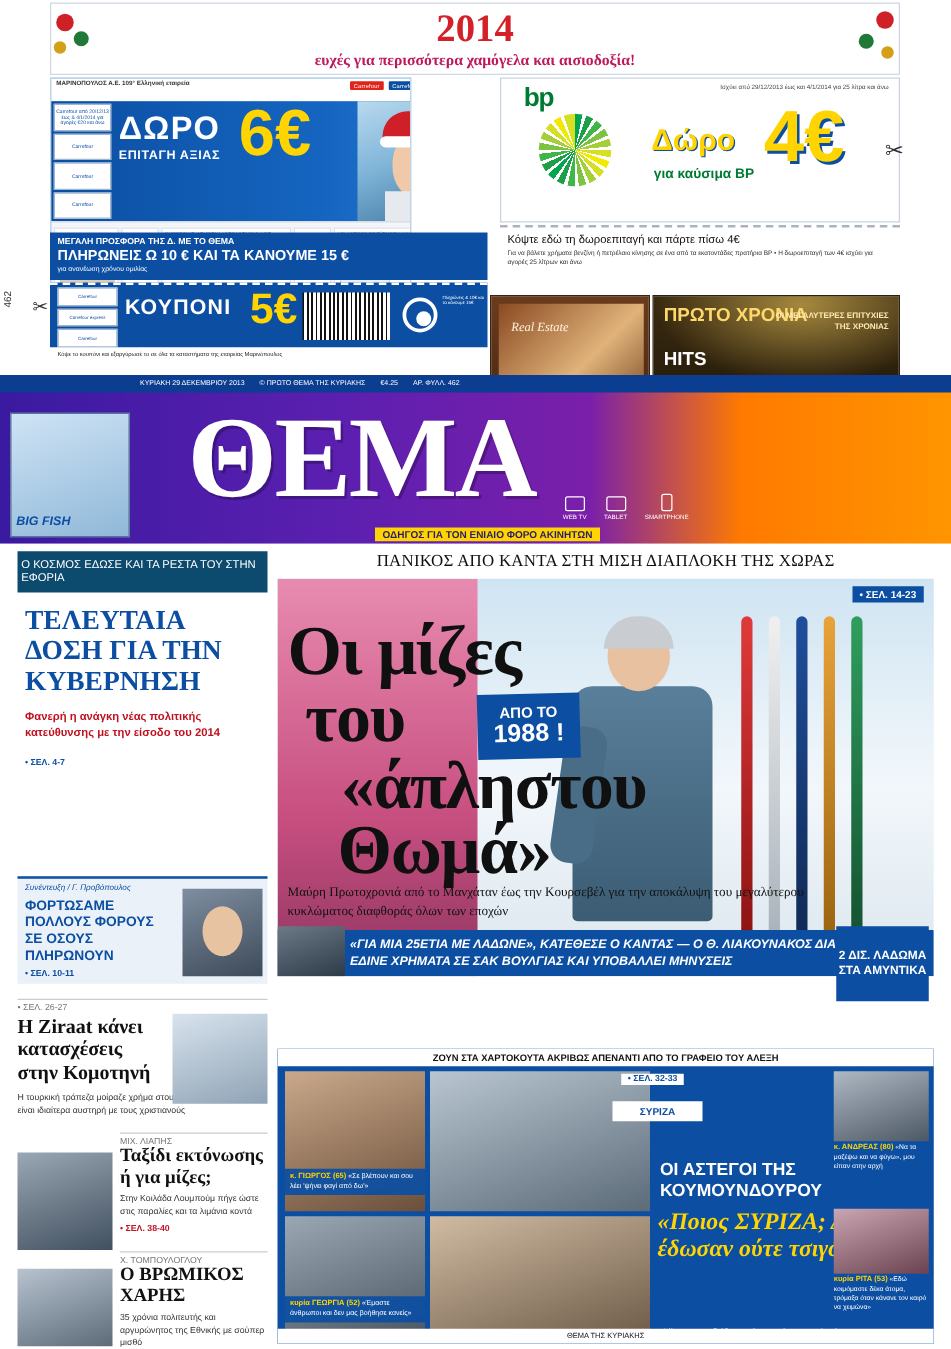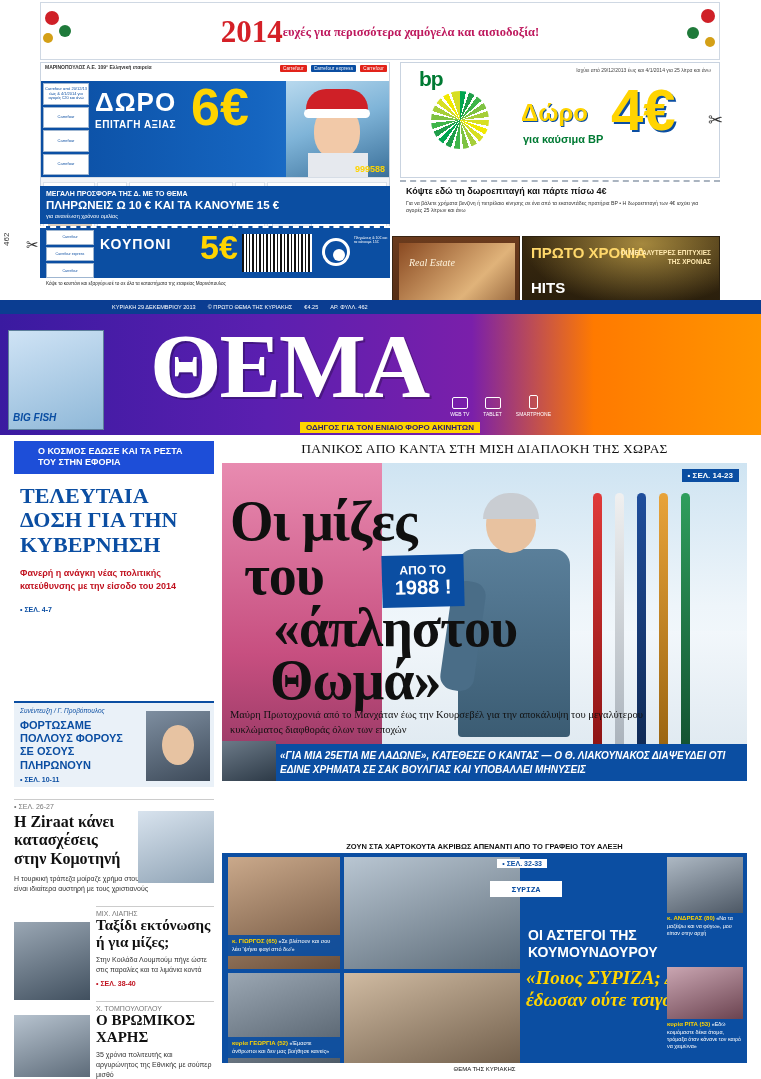--- a/index.html
+++ b/index.html
@@ -12,40 +12,40 @@
     position:relative;
   }
   .page { position:relative; width:761px; height:1079px; }
 
   
   .topads { position:absolute; left:0; top:0; width:761px; height:300px; }
 
   .banner2014 {
     position:absolute; left:40px; top:2px; width:680px; height:58px;
     background:#ffffff; border:1px solid #cfd8e3;
-    display:flex; flex-direction:row; align-items:center; justify-content:center;
+    display:flex; flex-direction:column; align-items:center; justify-content:center;
   }
   .banner2014 .y {
     font-family:"Liberation Serif", serif;
     font-size:31px; font-weight:bold; color:#d42027; line-height:1;
   }
   .banner2014 .sub {
     font-family:"Liberation Serif", serif;
     font-size:12.5px; font-weight:bold; color:#be185d; margin-top:3px;
   }
   .xmas-left, .xmas-right {
     position:absolute; top:0; width:44px; height:58px;
   }
   .xmas-left { left:-2px; }
   .xmas-right { right:-2px; }
   .bauble { position:absolute; border-radius:50%; }
 
   
   .carrefour {
-    position:absolute; left:40px; top:62px; width:350px; height:180px;
+    position:absolute; left:40px; top:62px; width:289px; height:180px;
     background:#7dd3fc; border:1px solid #c9d3e0; overflow:hidden;
   }
   .cf-top { position:absolute; left:0; top:0; width:350px; height:18px; background:#ffffff; }
   .cf-logo-mini {
     position:absolute; left:4px; top:2px; font-size:5px; color:#333;
     font-weight:bold; line-height:1.15;
   }
   .cf-right-logos { position:absolute; right:4px; top:2px; display:flex; gap:4px; }
   .cf-chip {
     background:#0b4ea2; color:#fff; font-size:4.5px; padding:1px 3px; border-radius:1px;
@@ -135,21 +135,21 @@
     position:absolute; left:40px; top:226px; width:350px; height:52px;
     background:#0b4ea2; color:#fff; border-top:2px dashed #ffffff;
   }
   .scissors-left {
     position:absolute; left:-14px; top:8px; font-size:15px; color:#333;
   }
   .c5-left { position:absolute; left:6px; top:2px; width:48px; height:48px;
     display:flex; flex-direction:column; gap:2px; }
   .c5-cpn { flex:1; background:#fff; border:1px solid #9fb6d1; font-size:3.6px; color:#0b4ea2;
     display:flex; align-items:center; justify-content:center; }
-  .c5-title { position:absolute; left:60px; top:8px; font-size:14px; font-weight:bold; letter-spacing:1px; }
+  .c5-title { position:absolute; left:60px; top:8px; font-size:17px; font-weight:bold; letter-spacing:1px; }
   .c5-amount { position:absolute; left:160px; top:0px; font-size:34px; font-weight:bold; color:#ffd400; }
   .c5-barcode { position:absolute; right:78px; top:6px; width:70px; height:38px;
     background:repeating-linear-gradient(90deg,#111 0 1.5px,#fff 1.5px 3.5px); }
   .c5-target { position:absolute; right:40px; top:10px; width:28px; height:28px; border-radius:50%;
     background:#0b4ea2; border:3px solid #fff; }
   .c5-target:after { content:""; position:absolute; left:8px; top:8px; width:12px; height:12px;
     border-radius:50%; background:#fff; }
   .c5-note { position:absolute; right:2px; top:8px; width:34px; font-size:3.6px; color:#fff; line-height:1.25; }
   .c5-foot { position:absolute; left:0; bottom:-14px; width:350px; height:14px; background:#fff;
     color:#222; font-size:4.6px; padding:3px 6px; }
@@ -181,21 +181,21 @@
     text-shadow:1px 1px 0 #0b4ea2; }
   .bp-4 { position:absolute; left:210px; top:18px; font-size:58px; font-weight:bold; color:#ffd400;
     line-height:1; text-shadow:2px 2px 0 #0b4ea2; }
   .bp-for { position:absolute; left:122px; top:70px; font-size:11px; color:#007a33; font-weight:bold; }
   .scissors-right { position:absolute; right:-4px; top:46px; font-size:18px; color:#333; }
 
   .bp-cut {
     position:absolute; left:400px; top:180px; width:320px; height:58px;
     background:#fff; border-top:2px dashed #aab4c0; padding:4px 6px;
   }
-  .bp-cut .h { font-size:9px; font-weight:bold; color:#111; }
+  .bp-cut .h { font-size:9px; font-weight:normal; color:#111; }
   .bp-cut .p { font-size:5.2px; color:#333; margin-top:4px; line-height:1.35; }
 
   
   .mag1 {
     position:absolute; left:392px; top:236px; width:128px; height:186px;
     background:linear-gradient(180deg,#6b3b1d,#2b1508);
     overflow:hidden; border:1px solid #3a2412;
   }
   .mag1 .cover {
     position:absolute; left:6px; top:6px; width:116px; height:96px;
@@ -282,21 +282,21 @@
     transform-origin:left top;
   }
 
   
   .body { position:absolute; left:0; top:435px; width:761px; height:644px; background:#fff; }
 
   
   .leftcol { position:absolute; left:14px; top:6px; width:200px; height:630px; }
   .lead-box { width:200px; height:250px; background:#ffffff; }
   .lead-kicker {
-    background:#1d4ed8; color:#fff; font-size:9px; font-weight:bold; padding:5px 24px; line-height:1.25;
+    background:#0c4a6e; color:#fff; font-size:9px; font-weight:normal; padding:5px 3px; line-height:1.25;
   }
   .lead-title {
     color:#0b4ea2; font-family:"Liberation Serif", serif; font-weight:bold; font-size:22px;
     line-height:1.12; padding:10px 6px 0 6px;
   }
   .lead-sub {
     color:#c1121f; font-size:9px; font-weight:bold; line-height:1.4; padding:10px 6px 0 6px;
   }
   .lead-ref { color:#0b4ea2; font-size:7px; font-weight:bold; }
 
@@ -446,21 +446,21 @@
   .bt-photo3 {
     position:absolute; left:6px; top:134px; width:112px; height:98px;
     background:linear-gradient(160deg,#9ba7b3,#4a5662);
   }
   .bt-photo4 {
     position:absolute; left:122px; top:134px; width:176px; height:98px;
     background:linear-gradient(160deg,#d0bba2,#6d5b48);
   }
   .syriza-sign {
     position:absolute; left:146px; top:24px; width:72px; height:16px; background:#ffffff;
-    color:#0b4ea2; font-size:8px; font-weight:bold; display:flex; align-items:center; justify-content:center;font-family:Liberation Mono, monospace;
+    color:#0b4ea2; font-size:8px; font-weight:bold; display:flex; align-items:center; justify-content:center;
   }
   .bt-cap {
     position:absolute; background:rgba(11,78,162,.92); color:#fff; font-size:5.6px; line-height:1.3;
     padding:3px 4px;
   }
   .cap1 { left:6px; top:96px; width:112px; }
   .cap2 { left:6px; top:198px; width:112px; }
   .bt-sel {
     position:absolute; right:200px; top:20px; background:#ffffff; color:#0b4ea2; font-size:7px;
     font-weight:bold; padding:1px 5px;
@@ -736,20 +736,21 @@
         </div>
 
         <div class="hero-deck">Μαύρη Πρωτοχρονιά από το Μανχάταν έως την Κουρσεβέλ για την αποκάλυψη του μεγαλύτερου κυκλώματος διαφθοράς όλων των εποχών</div>
 
         <div class="hero-strap">
           <div class="strap-photo"></div>
           <span>«ΓΙΑ ΜΙΑ 25ΕΤΙΑ ΜΕ ΛΑΔΩΝΕ», ΚΑΤΕΘΕΣΕ Ο ΚΑΝΤΑΣ — Ο Θ. ΛΙΑΚΟΥΝΑΚΟΣ ΔΙΑΨΕΥΔΕΙ ΟΤΙ ΕΔΙΝΕ ΧΡΗΜΑΤΑ ΣΕ ΣΑΚ ΒΟΥΛΓΙΑΣ ΚΑΙ ΥΠΟΒΑΛΛΕΙ ΜΗΝΥΣΕΙΣ</span>
         </div>
       </div>
 
+      <div class="dis2">2 ΔΙΣ. ΛΑΔΩΜΑ ΣΤΑ ΑΜΥΝΤΙΚΑ</div>
     </div>
 
     <div class="bottom">
       <div class="bt-kicker">ΖΟΥΝ ΣΤΑ ΧΑΡΤΟΚΟΥΤΑ ΑΚΡΙΒΩΣ ΑΠΕΝΑΝΤΙ ΑΠΟ ΤΟ ΓΡΑΦΕΙΟ ΤΟΥ ΑΛΕΞΗ</div>
 
       <div class="bt-photo1"></div>
       <div class="bt-photo2">
         <div class="syriza-sign">ΣΥΡΙΖΑ</div>
       </div>
       <div class="bt-photo3"></div>

